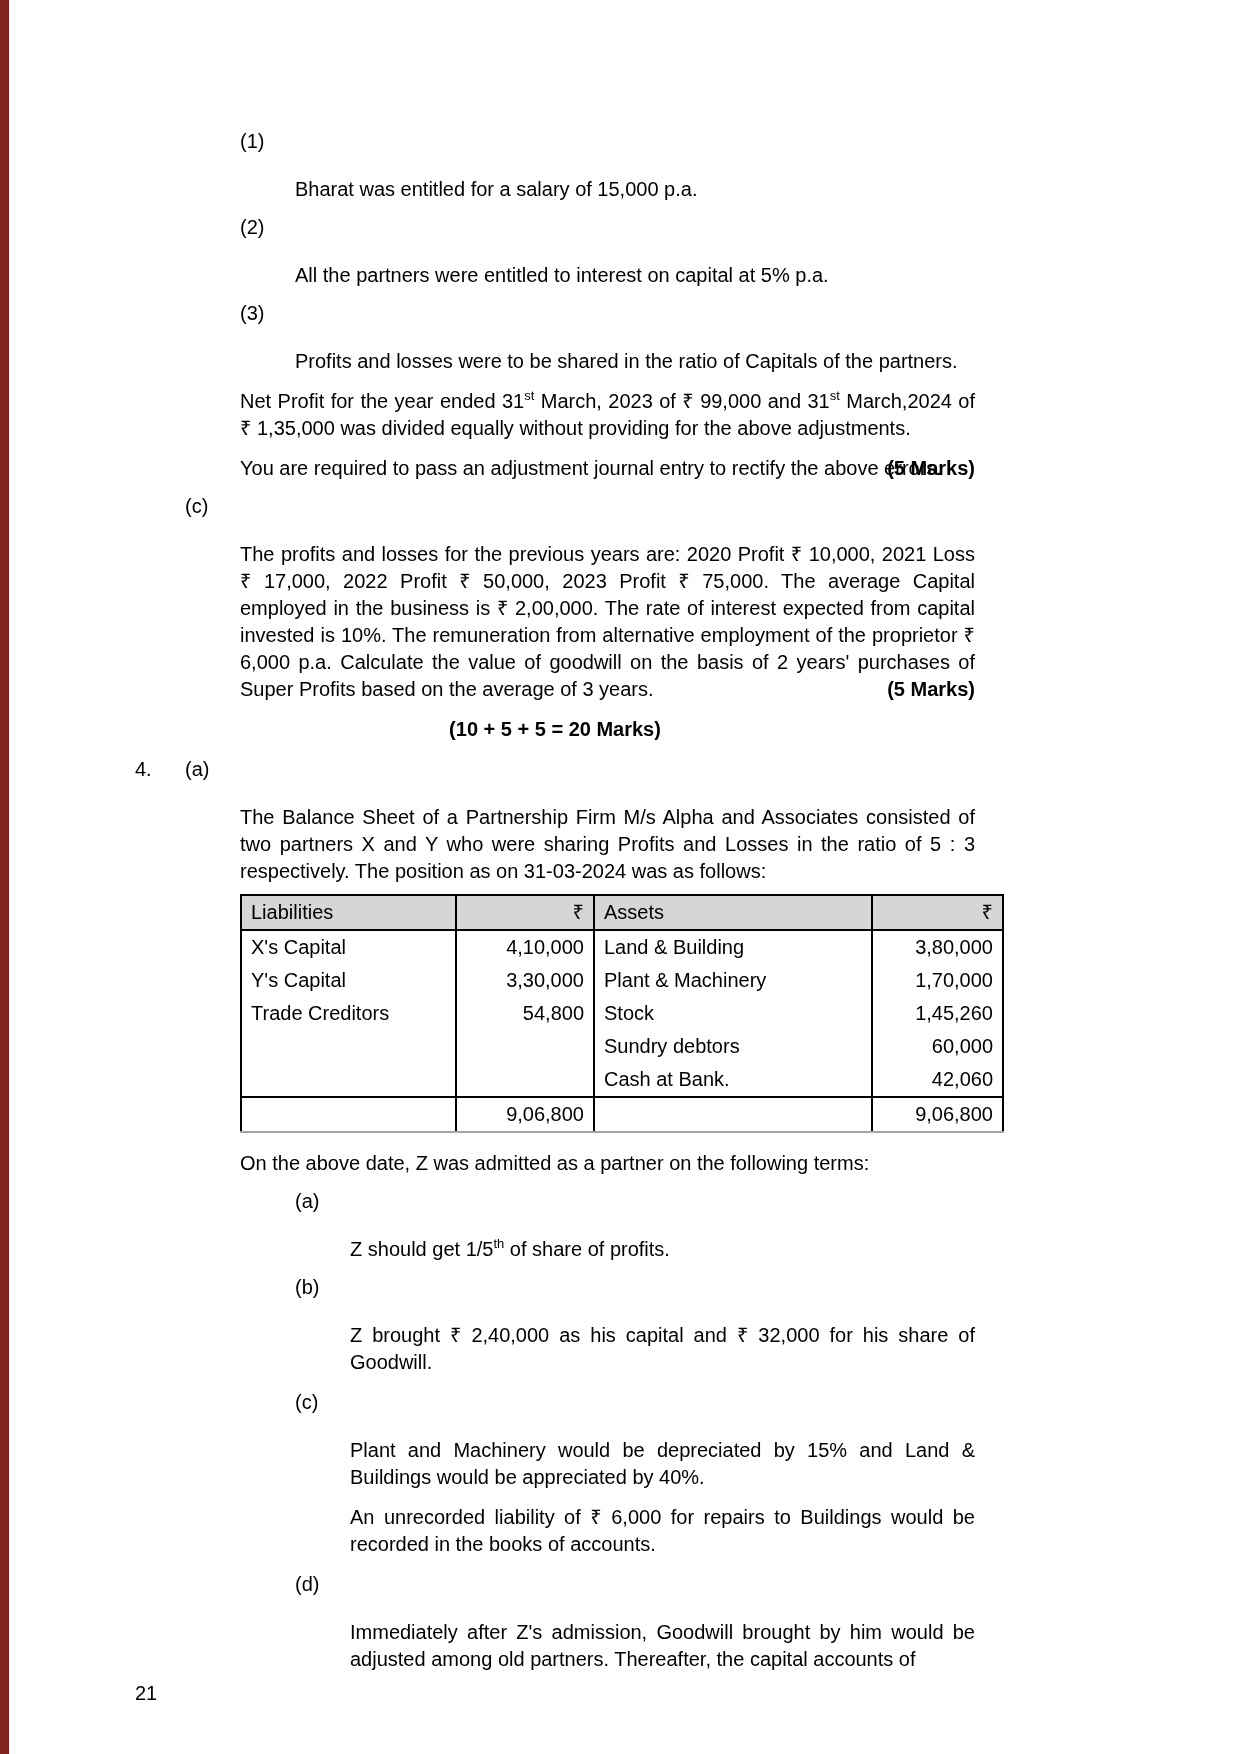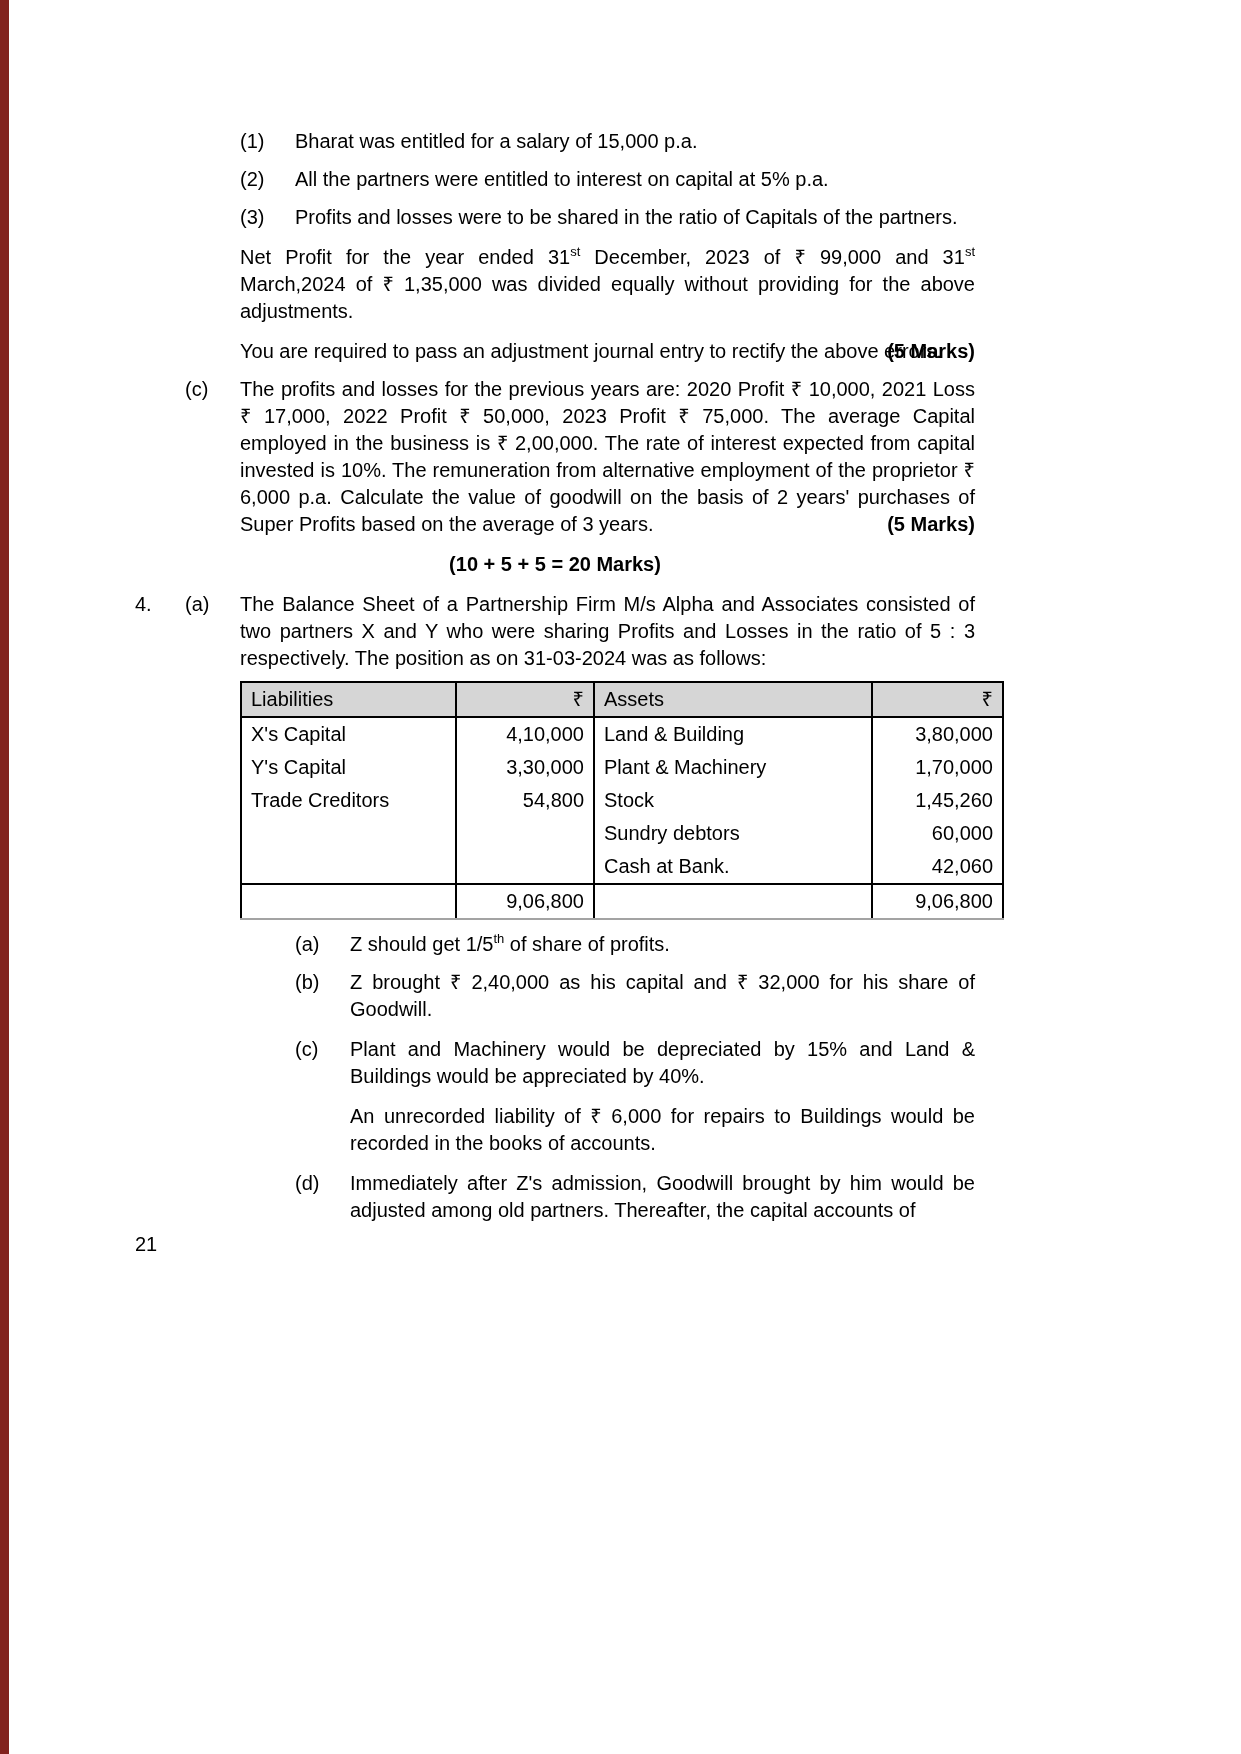--- a/index.html
+++ b/index.html
@@ -11,21 +11,21 @@
 
   .content { position:absolute; left:135px; top:128px; width:840px; font-size:20px; line-height:27px; }
 
   .row { display:flex; align-items:flex-start; }
   .ml105 { margin-left:105px; }
   .ml50  { margin-left:50px; }
   .ml160 { margin-left:160px; }
   .ml215 { margin-left:215px; }
   .numcol50 { flex:0 0 50px; }
   .numcol55 { flex:0 0 55px; }
-  .txtcol { flex:1 1 auto; text-align:justify; position:relative; }
+  .txtcol { flex:1 1 auto; text-align:justify; position:relative;margin-top:48px; }
   .para { text-align:justify; position:relative; }
 
   .marks { position:absolute; right:0; bottom:0; font-weight:bold; }
   .marks-line { text-align:center; font-weight:bold; }
 
   .mt11 { margin-top:11px; }
   .mt13 { margin-top:13px; }
   .mt17 { margin-top:17px; }
 
   sup { font-size:13px; line-height:0; vertical-align:super; }
@@ -57,21 +57,21 @@
     </div>
     <div class="row ml105 mt11">
       <span class="numcol55">(2)</span>
       <div class="txtcol">All the partners were entitled to interest on capital at 5% p.a.</div>
     </div>
     <div class="row ml105 mt11">
       <span class="numcol55">(3)</span>
       <div class="txtcol">Profits and losses were to be shared in the ratio of Capitals of the partners.</div>
     </div>
 
-    <div class="para ml105 mt13"><span>Net Profit for the year ended 31</span><sup>st</sup><span> December, 2023 of ₹ 99,000 and 31</span><sup>st</sup><span> March,2024 of ₹ 1,35,000 was divided equally without providing for the above adjustments.</span></div>
+    <div class="para ml105 mt13"><span>Net Profit for the year ended 31</span><sup>st</sup><span> March, 2023 of ₹ 99,000 and 31</span><sup>st</sup><span> March,2024 of ₹ 1,35,000 was divided equally without providing for the above adjustments.</span></div>
 
     <div class="para ml105 mt13">
       <span>You are required to pass an adjustment journal entry to rectify the above errors.</span>
       <span class="marks">(5 Marks)</span>
     </div>
 
     <div class="row ml50 mt11">
       <span class="numcol55">(c)</span>
       <div class="txtcol">
         <span>The profits and losses for the previous years are: 2020 Profit ₹ 10,000, 2021 Loss ₹ 17,000, 2022 Profit ₹ 50,000, 2023 Profit ₹ 75,000. The average Capital employed in the business is ₹ 2,00,000. The rate of interest expected from capital invested is 10%. The remuneration from alternative employment of the proprietor ₹ 6,000 p.a. Calculate the value of goodwill on the basis of 2 years' purchases of Super Profits based on the average of 3 years.</span>
@@ -129,20 +129,21 @@
         </tr>
         <tr class="total">
           <td></td>
           <td class="amt">9,06,800</td>
           <td></td>
           <td class="amt">9,06,800</td>
         </tr>
       </tbody>
     </table>
 
+    <div class="para ml105 mt17">On the above date, Z was admitted as a partner on the following terms:</div>
 
     <div class="row ml160 mt11">
       <span class="numcol55">(a)</span>
       <div class="txtcol"><span>Z should get 1/5</span><sup>th</sup><span> of share of profits.</span></div>
     </div>
 
     <div class="row ml160 mt11">
       <span class="numcol55">(b)</span>
       <div class="txtcol">Z brought ₹ 2,40,000 as his capital and ₹ 32,000 for his share of Goodwill.</div>
     </div>

